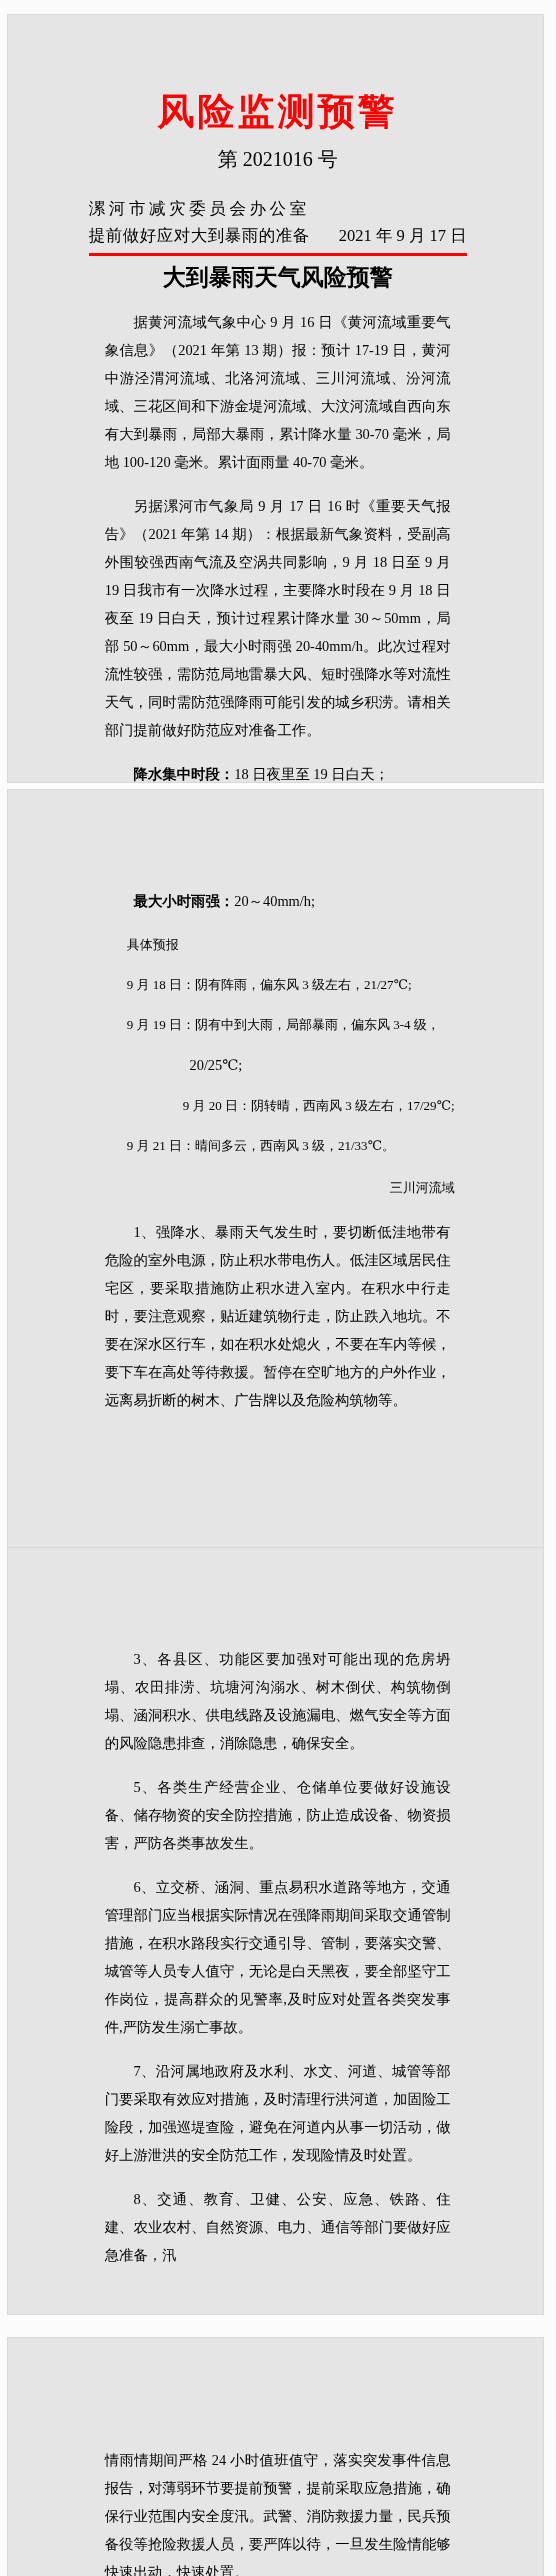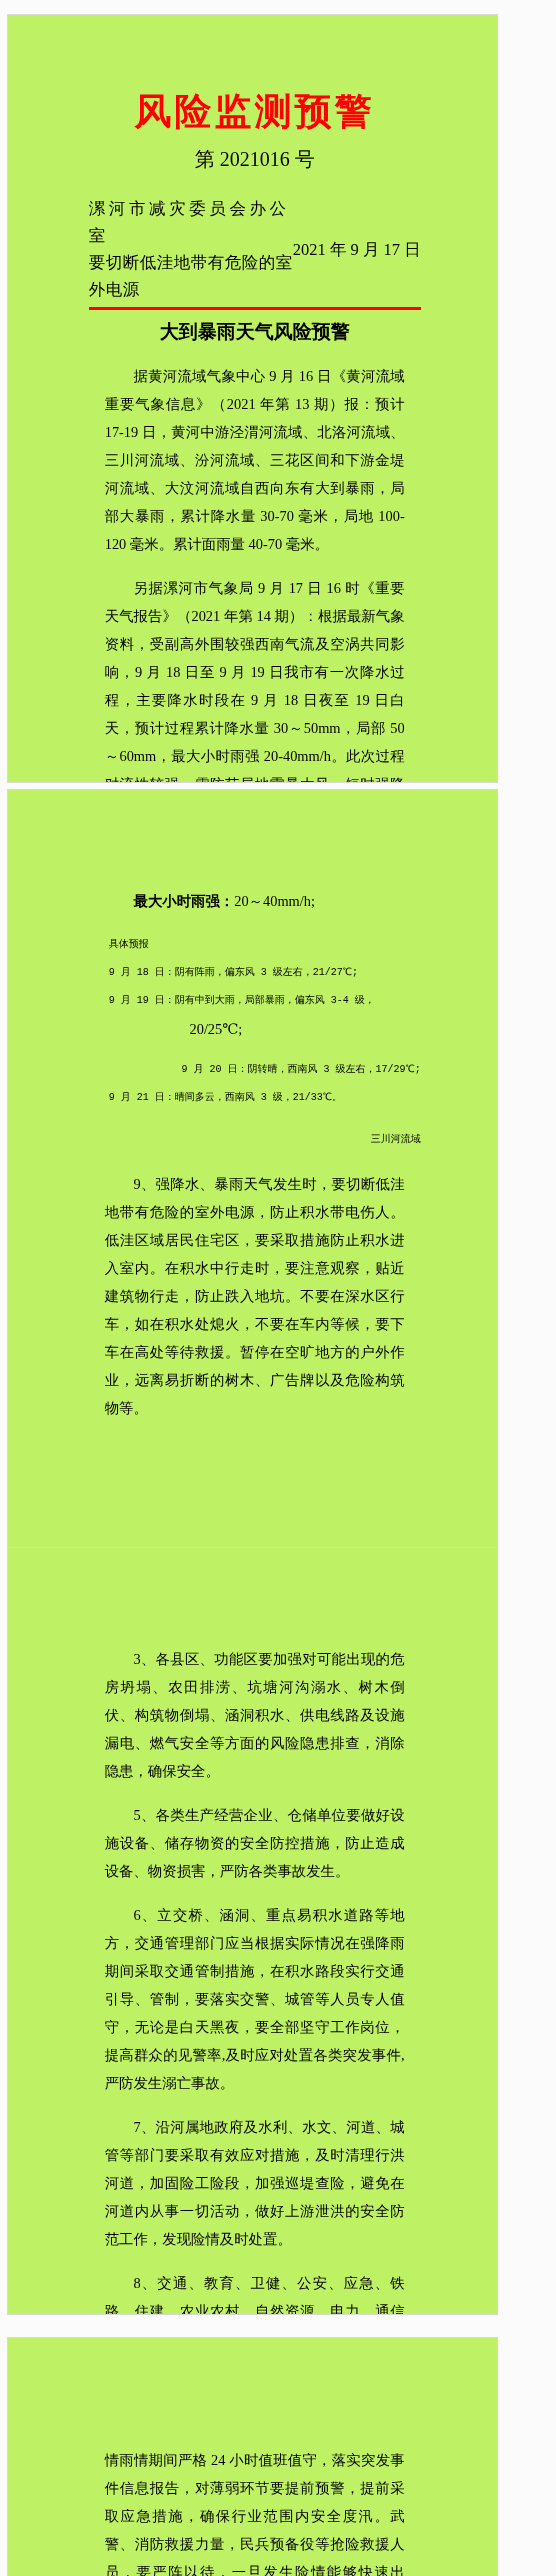--- a/index.html
+++ b/index.html
@@ -3,76 +3,76 @@
 <meta charset="utf-8">
 <style>
   html,body{margin:0;padding:0;}
   body{
     width:556px;height:2890px;position:relative;
     background:#fbfbfb;
     font-family:"Liberation Serif","DejaVu Serif",serif;
     color:#000;overflow:hidden;
   }
   .page{
-    position:absolute;left:6.7px;width:491px;
-    background:#bef264;border:0.5px solid #d9d9d9;
+    position:absolute;left:6.7px;width:537px;
+    background:#e5e5e5;border:0.5px solid #d9d9d9;
     box-sizing:border-box;overflow:hidden;
   }
   #page1{top:14.4px;height:769px;}
   #page2{top:789px;height:768px;}
   #page3{top:1547px;height:768px;}
   #page4{top:2337px;height:545px;}
   .inner{padding:0 76px 0 81px;}
   .masthead{
     padding-top:77px;margin:0;text-align:center;
     font-size:37px;line-height:40px;font-weight:bold;
     letter-spacing:3.1px;color:#fe0000;
   }
   .doc-number{
     margin:17.5px 0 0 0;text-align:center;
     font-size:20px;line-height:18.5px;
   }
   .issuer-row{
     margin-top:27px;display:flex;justify-content:space-between;
-    align-items:center;font-size:16.5px;line-height:27px;
+    align-items:flex-end;font-size:16.5px;line-height:27px;
   }
   .issuer-1{letter-spacing:3.6px;}
   .issuer-2{letter-spacing:0.5px;}
   .issue-date{white-space:nowrap;padding-bottom:0;}
   .red-rule{margin-top:4.1px;height:2.1px;background:#fe0000;}
   .subject{
     margin:9.3px 0 0 0;text-align:center;
-    font-size:19px;line-height:26px;font-weight:bold;
+    font-size:23px;line-height:26px;font-weight:bold;
   }
   p.body{
     margin:16px;font-size:14.4px;line-height:28px;
     text-align:justify;text-justify:inter-ideograph;
     text-indent:2em;
   }
   p.first{margin-top:17.5px;}
   p.label-line b{font-weight:bold;font-family:"Liberation Sans","DejaVu Sans",sans-serif;}
   .pad-top-p2{padding-top:81px;}
   .pad-top-p3{padding-top:81px;}
   .pad-top-p4{padding-top:92px;}
-  p.forecast{margin:0;font-size:10px;line-height:28px;text-indent:2em;font-family:Liberation Mono, monospace;}
+  p.forecast{margin:12px;font-size:13px;line-height:28px;text-indent:2em;}
   p.forecast-cont{margin:0;font-size:14.4px;line-height:28px;text-indent:7em;}
   p.gap-above{margin-top:13.4px;text-align:right;}
   p.no-indent{text-indent:0;}
 </style>
 </head>
 <body>
 
 <div class="page" id="page1">
   <div class="inner">
     <h1 class="masthead">风险监测预警</h1>
     <div class="doc-number">第 2021016 号</div>
     <div class="issuer-row">
       <div>
         <div class="issuer-1">漯河市减灾委员会办公室</div>
-        <div class="issuer-2">要切断低洼地带有危险的室外电源</div>
+        <div class="issuer-2">提前做好应对大到暴雨的准备</div>
       </div>
       <div class="issue-date">2021 年 9 月 17 日</div>
     </div>
     <div class="red-rule"></div>
     <h2 class="subject">大到暴雨天气风险预警</h2>
     <p class="body first">据黄河流域气象中心 9 月 16 日《黄河流域重要气象信息》（2021 年第 13 期）报：预计 17-19 日，黄河中游泾渭河流域、北洛河流域、三川河流域、汾河流域、三花区间和下游金堤河流域、大汶河流域自西向东有大到暴雨，局部大暴雨，累计降水量 30-70 毫米，局地 100-120 毫米。累计面雨量 40-70 毫米。</p>
     <p class="body">另据漯河市气象局 9 月 17 日 16 时《重要天气报告》（2021 年第 14 期）：根据最新气象资料，受副高外围较强西南气流及空涡共同影响，9 月 18 日至 9 月 19 日我市有一次降水过程，主要降水时段在 9 月 18 日夜至 19 日白天，预计过程累计降水量 30～50mm，局部 50～60mm，最大小时雨强 20-40mm/h。此次过程对流性较强，需防范局地雷暴大风、短时强降水等对流性天气，同时需防范强降雨可能引发的城乡积涝。请相关部门提前做好防范应对准备工作。</p>
     <p class="body label-line"><b>降水集中时段：</b><span>18 日夜里至 19 日白天；</span></p>
     <p class="body label-line"><b>落区及量级:</b><span>全市累计降水量 30～50mm,局部 50～60mm;</span></p>
   </div>
@@ -81,21 +81,21 @@
 <div class="page" id="page2">
   <div class="inner pad-top-p2">
     <p class="body label-line"><b>最大小时雨强：</b><span>20～40mm/h;</span></p>
     <p class="forecast">具体预报</p>
     <p class="forecast">9 月 18 日：阴有阵雨，偏东风 3 级左右，21/27℃;</p>
     <p class="forecast">9 月 19 日：阴有中到大雨，局部暴雨，偏东风 3-4 级，</p>
     <p class="forecast-cont">20/25℃;</p>
     <p class="forecast gap-above">9 月 20 日：阴转晴，西南风 3 级左右，17/29℃;</p>
     <p class="forecast">9 月 21 日：晴间多云，西南风 3 级，21/33℃。</p>
     <p class="forecast gap-above">三川河流域</p>
-    <p class="body">9、强降水、暴雨天气发生时，要切断低洼地带有危险的室外电源，防止积水带电伤人。低洼区域居民住宅区，要采取措施防止积水进入室内。在积水中行走时，要注意观察，贴近建筑物行走，防止跌入地坑。不要在深水区行车，如在积水处熄火，不要在车内等候，要下车在高处等待救援。暂停在空旷地方的户外作业，远离易折断的树木、广告牌以及危险构筑物等。</p>
+    <p class="body">1、强降水、暴雨天气发生时，要切断低洼地带有危险的室外电源，防止积水带电伤人。低洼区域居民住宅区，要采取措施防止积水进入室内。在积水中行走时，要注意观察，贴近建筑物行走，防止跌入地坑。不要在深水区行车，如在积水处熄火，不要在车内等候，要下车在高处等待救援。暂停在空旷地方的户外作业，远离易折断的树木、广告牌以及危险构筑物等。</p>
   </div>
 </div>
 
 <div class="page" id="page3">
   <div class="inner pad-top-p3">
     <p class="body">3、各县区、功能区要加强对可能出现的危房坍塌、农田排涝、坑塘河沟溺水、树木倒伏、构筑物倒塌、涵洞积水、供电线路及设施漏电、燃气安全等方面的风险隐患排查，消除隐患，确保安全。</p>
     <p class="body">5、各类生产经营企业、仓储单位要做好设施设备、储存物资的安全防控措施，防止造成设备、物资损害，严防各类事故发生。</p>
     <p class="body">6、立交桥、涵洞、重点易积水道路等地方，交通管理部门应当根据实际情况在强降雨期间采取交通管制措施，在积水路段实行交通引导、管制，要落实交警、城管等人员专人值守，无论是白天黑夜，要全部坚守工作岗位，提高群众的见警率,及时应对处置各类突发事件,严防发生溺亡事故。</p>
     <p class="body">7、沿河属地政府及水利、水文、河道、城管等部门要采取有效应对措施，及时清理行洪河道，加固险工险段，加强巡堤查险，避免在河道内从事一切活动，做好上游泄洪的安全防范工作，发现险情及时处置。</p>
     <p class="body">8、交通、教育、卫健、公安、应急、铁路、住建、农业农村、自然资源、电力、通信等部门要做好应急准备，汛</p>

